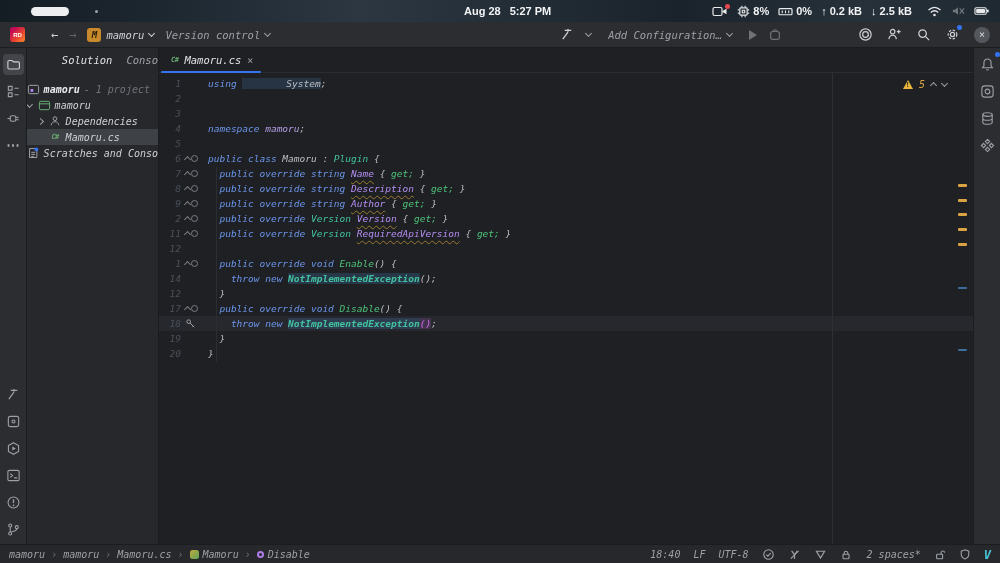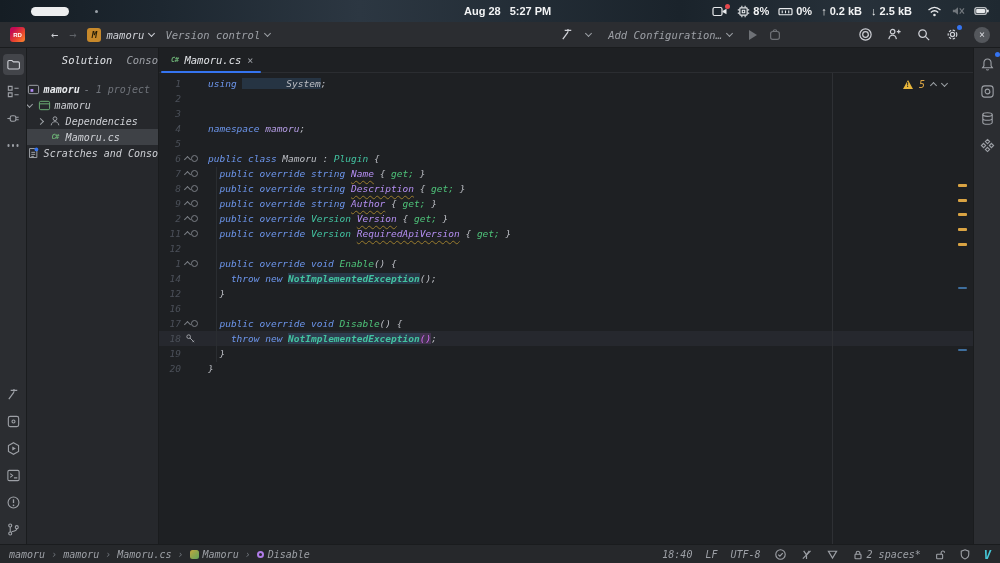--- a/index.html
+++ b/index.html
@@ -104,21 +104,21 @@
 
   
   .statusbar{height:20px;background:#26282B;border-top:1px solid #1A1C1E;display:flex;align-items:center;
     color:#9DA0A6;font-size:10px;font-style:italic;padding:0 9px;box-sizing:border-box;}
   .crumbs{display:flex;align-items:center;gap:6px;white-space:nowrap;}
   .crumb{display:flex;align-items:center;gap:4px;}
   .crumb-sep{color:#6F737A;}
   .classglyph{width:9px;height:9px;border-radius:2.5px;background:linear-gradient(135deg,#C0A83E,#5FA45B);}
   .methodglyph{width:7px;height:7px;border-radius:50%;border:2px solid #B07CE8;box-sizing:border-box;background:transparent;}
   .sb-right{margin-left:auto;display:flex;align-items:center;gap:13px;}
-  .sb-item{display:flex;align-items:center;gap:3px;justify-content:space-between;}
+  .sb-item{display:flex;align-items:center;gap:15px;justify-content:space-between;}
   .vlogo{color:#45C8D8;font-weight:bold;font-size:12px;font-style:italic;}
 </style>
 </head>
 <body>
 
 <div class="sysbar">
   <div class="pill"></div>
   <div class="sdot"></div>
   <div class="clock">
     <span>Aug 28</span>
@@ -483,25 +483,20 @@
             <span class="line-num">14</span>
             <span class="gutter"></span>
             <span class="code-text"><span class="c-pln">    </span><span class="c-kw">throw new </span><span class="c-exc">NotImplementedException</span><span class="c-pln">();</span></span>
           </div>
           <div class="code-line">
             <span class="line-num">12</span>
             <span class="gutter"></span>
             <span class="code-text"><span class="c-pln">  }</span></span>
           </div>
           <div class="code-line">
-            <span class="line-num">16</span>
-            <span class="gutter"></span>
-            <span class="code-text"></span>
-          </div>
-          <div class="code-line">
             <span class="line-num">17</span>
             <span class="gutter">
               <span class="chev u"></span>
               <span class="oc"></span>
             </span>
             <span class="code-text"><span class="c-pln">  </span><span class="c-kw">public override void </span><span class="c-mth">Disable</span><span class="c-pln">() {</span></span>
           </div>
           <div class="code-line current">
             <span class="line-num">18</span>
             <span class="gutter">

